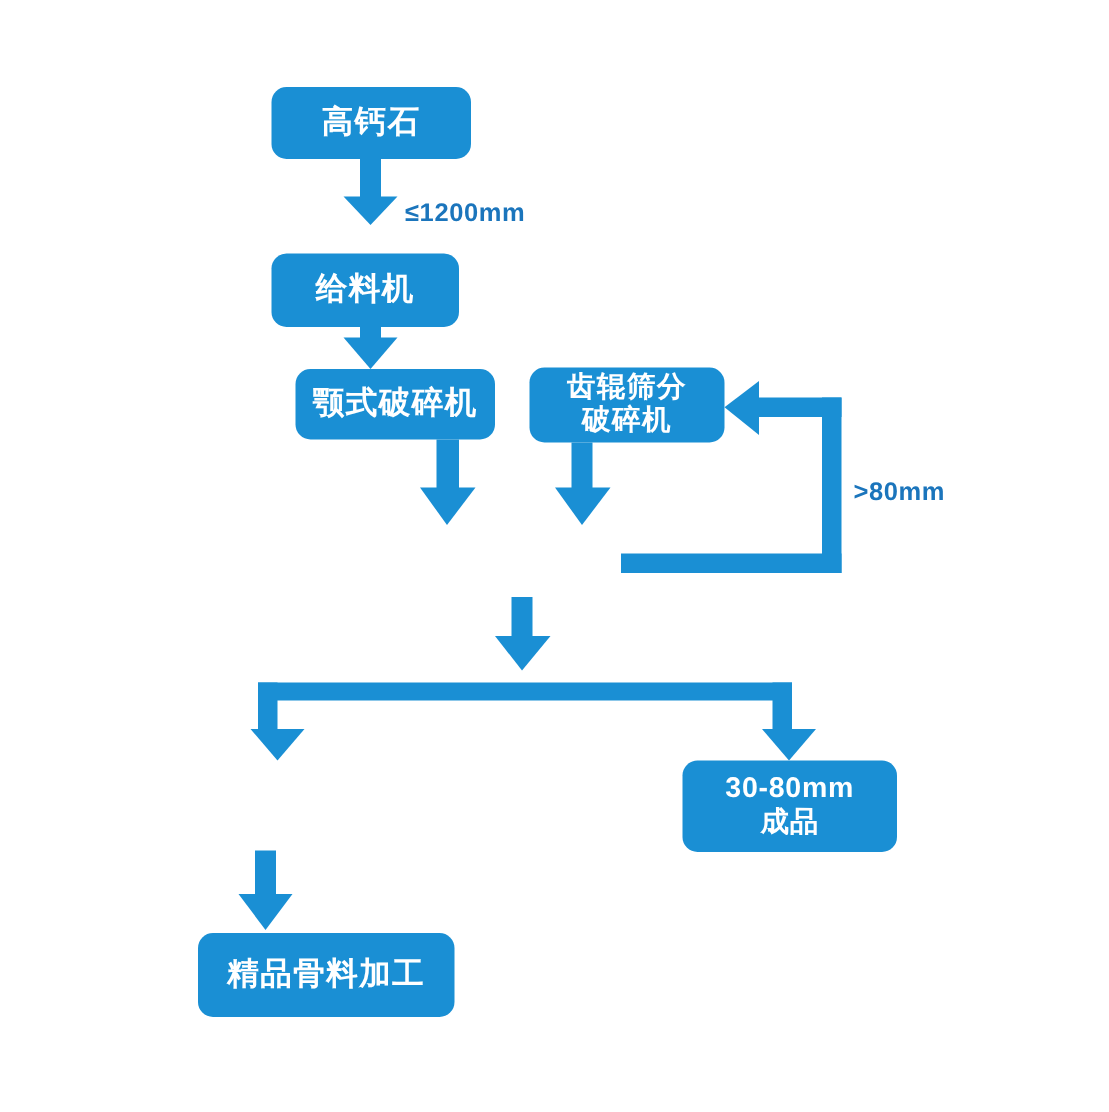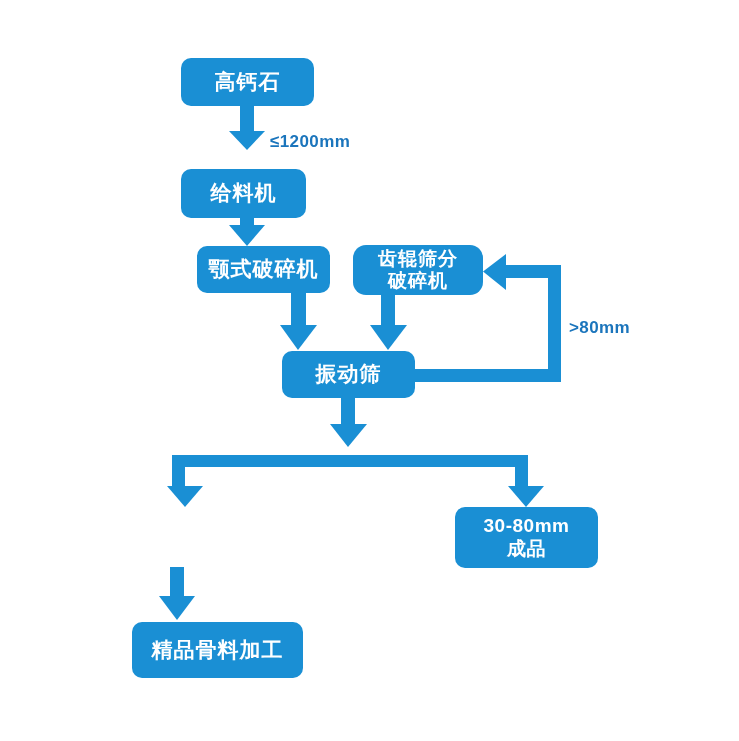--- a/index.html
+++ b/index.html
@@ -118,28 +118,25 @@
   </div>
 
   <div class="node node-cjk" style="left:181px; top:169px; width:125px; height:49px;">
     <span class="node-label">给料机</span>
   </div>
 
   <div class="node node-cjk" style="left:197px; top:246px; width:133px; height:47px;">
     <span class="node-label">颚式破碎机</span>
   </div>
 
-  <div class="node node-cjk2" style="left:353px; top:245px; width:130px; height:50px;border-radius:13px;">
+  <div class="node node-cjk2" style="left:353px; top:245px; width:130px; height:50px;">
     <span class="node-label">齿辊筛分
 破碎机</span>
   </div>
 
-  <div class="node node-cjk" style="left:282px; top:351px; width:133px; height:47px;">
-    <span class="node-label">振动筛</span>
-  </div>
 
 
   <div class="node node-lat" style="left:455px; top:507px; width:143px; height:61px;">
     <span class="node-label">30-80mm
 成品</span>
   </div>
 
   <div class="node node-cjk" style="left:97px; top:622px; width:171px; height:56px;margin-left:35px;">
     <span class="node-label">精品骨料加工</span>
   </div>

